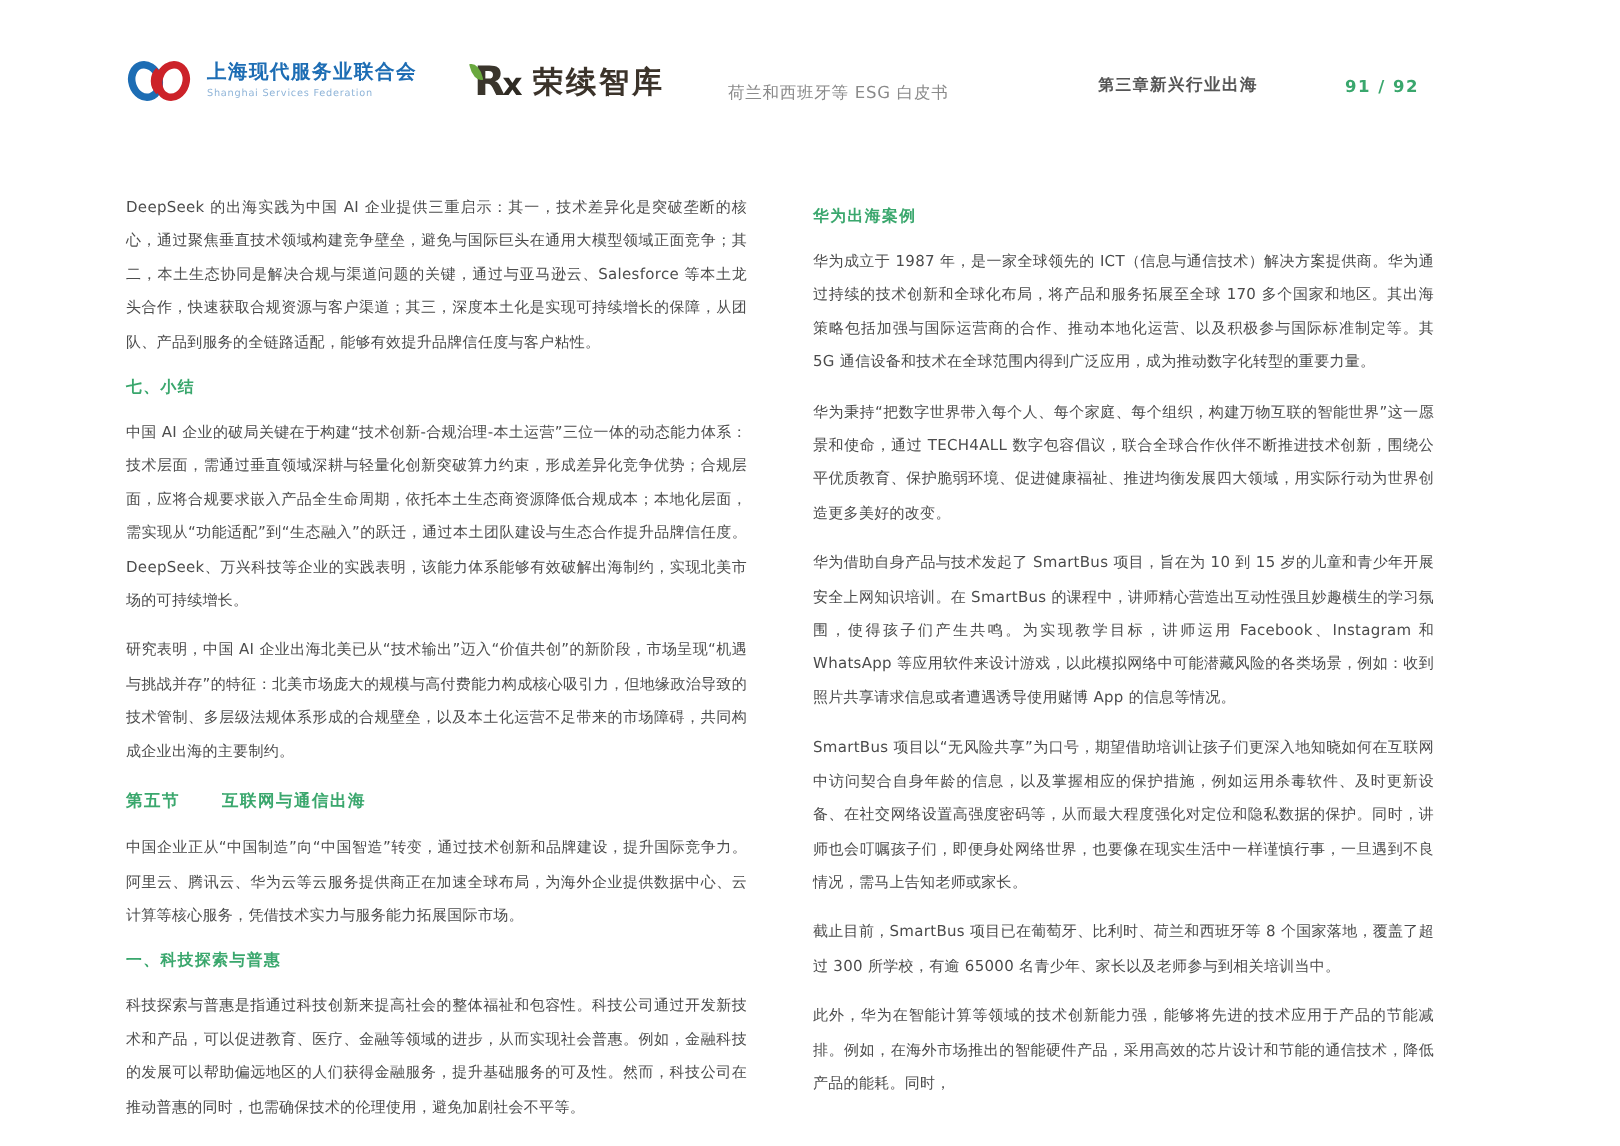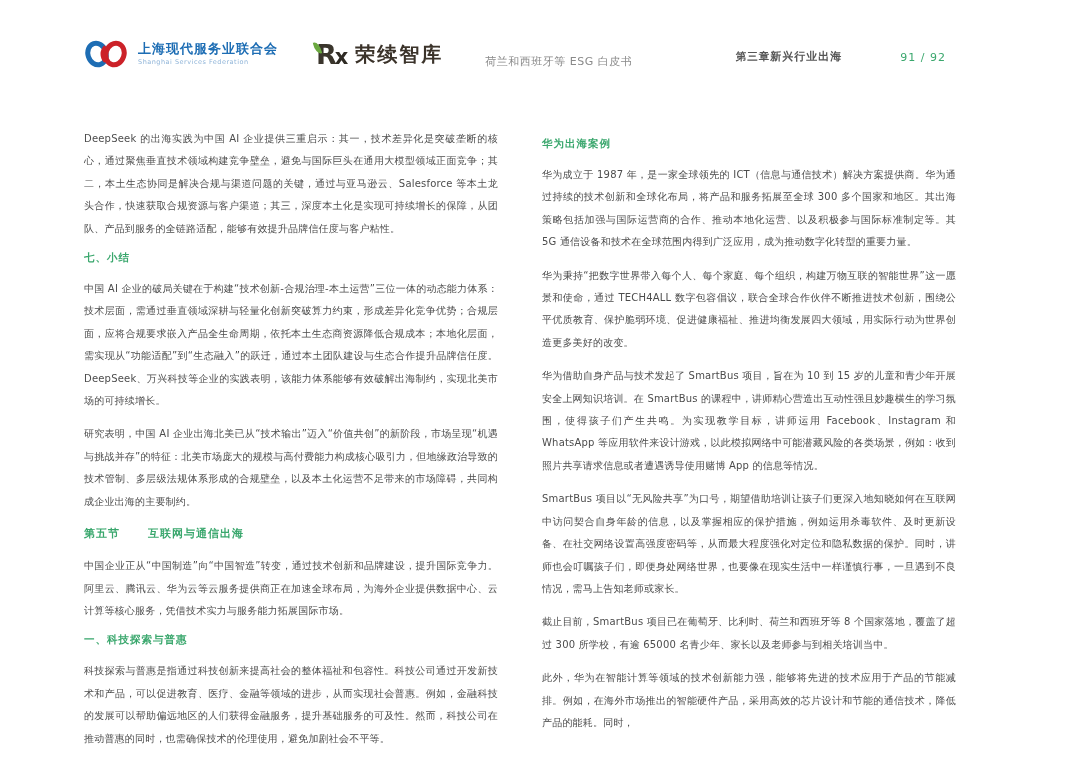--- a/index.html
+++ b/index.html
@@ -18,21 +18,21 @@
   .rx-mark { position:relative; font-weight:bold; color:#3a352c; font-size:27px;
     line-height:1; letter-spacing:-2px; }
   .rx-mark .leaf { position:absolute; left:-2px; top:1px; width:7px; height:12px;
     background:#6aa83f; border-radius:0 90% 0 90%; transform:rotate(-12deg); }
   .rx-mark .xx { font-size:21px; color:#2f2b24; }
   .rx-name { font-size:20px; font-weight:bold; color:#3b332a; margin-left:9px; letter-spacing:2px; }
   .doc-title { color:#8a8a8a; font-size:11px; margin-left:42px; margin-top:14px; letter-spacing:0.5px; }
   .header-right { margin-left:auto; display:flex; align-items:flex-end; margin-top:4px; }
   .chapter-label { color:#555; font-size:10.5px; font-weight:bold; letter-spacing:1px; }
   .chapter-title { color:#555; font-size:11px; font-weight:bold; letter-spacing:1px; }
-  .page-num { color:#3aa76d; font-size:11px; font-weight:normal; margin-left:58px; letter-spacing:1px; }
+  .page-num { color:#3aa76d; font-size:11px; font-weight:bold; margin-left:58px; letter-spacing:1px; }
 
   
   .main { display:flex; padding:0 80px 0 84px; margin-top:50px; column-gap:44px; }
   .col { flex:1 1 0; min-width:0; }
   .para { font-size:10px; color:#4c4c4c; line-height:22.4px; text-align:justify;
     letter-spacing:0.2px; margin:0 0 11px; }
   .green-h { color:#3aa76d; font-size:10.5px; font-weight:bold; letter-spacing:1px;
     margin:9px 0 13px; }
   .section-h { color:#3aa76d; font-size:11px; font-weight:bold; letter-spacing:1px;
     margin:13px 0 14px; }
@@ -79,21 +79,21 @@
       <p class="para">中国 AI 企业的破局关键在于构建“技术创新-合规治理-本土运营”三位一体的动态能力体系：技术层面，需通过垂直领域深耕与轻量化创新突破算力约束，形成差异化竞争优势；合规层面，应将合规要求嵌入产品全生命周期，依托本土生态商资源降低合规成本；本地化层面，需实现从“功能适配”到“生态融入”的跃迁，通过本土团队建设与生态合作提升品牌信任度。DeepSeek、万兴科技等企业的实践表明，该能力体系能够有效破解出海制约，实现北美市场的可持续增长。</p>
       <p class="para">研究表明，中国 AI 企业出海北美已从“技术输出”迈入“价值共创”的新阶段，市场呈现“机遇与挑战并存”的特征：北美市场庞大的规模与高付费能力构成核心吸引力，但地缘政治导致的技术管制、多层级法规体系形成的合规壁垒，以及本土化运营不足带来的市场障碍，共同构成企业出海的主要制约。</p>
       <h2 class="section-h"><span class="sec-label">第五节</span><span>互联网与通信出海</span></h2>
       <p class="para">中国企业正从“中国制造”向“中国智造”转变，通过技术创新和品牌建设，提升国际竞争力。阿里云、腾讯云、华为云等云服务提供商正在加速全球布局，为海外企业提供数据中心、云计算等核心服务，凭借技术实力与服务能力拓展国际市场。</p>
       <h3 class="green-h">一、科技探索与普惠</h3>
       <p class="para">科技探索与普惠是指通过科技创新来提高社会的整体福祉和包容性。科技公司通过开发新技术和产品，可以促进教育、医疗、金融等领域的进步，从而实现社会普惠。例如，金融科技的发展可以帮助偏远地区的人们获得金融服务，提升基础服务的可及性。然而，科技公司在推动普惠的同时，也需确保技术的伦理使用，避免加剧社会不平等。</p>
     </div>
 
     <div class="col">
       <h3 class="green-h">华为出海案例</h3>
-      <p class="para">华为成立于 1987 年，是一家全球领先的 ICT（信息与通信技术）解决方案提供商。华为通过持续的技术创新和全球化布局，将产品和服务拓展至全球 300 多个国家和地区。其出海策略包括加强与国际运营商的合作、推动本地化运营、以及积极参与国际标准制定等。其 5G 通信设备和技术在全球范围内得到广泛应用，成为推动数字化转型的重要力量。</p>
+      <p class="para">华为成立于 1987 年，是一家全球领先的 ICT（信息与通信技术）解决方案提供商。华为通过持续的技术创新和全球化布局，将产品和服务拓展至全球 170 多个国家和地区。其出海策略包括加强与国际运营商的合作、推动本地化运营、以及积极参与国际标准制定等。其 5G 通信设备和技术在全球范围内得到广泛应用，成为推动数字化转型的重要力量。</p>
       <p class="para">华为秉持“把数字世界带入每个人、每个家庭、每个组织，构建万物互联的智能世界”这一愿景和使命，通过 TECH4ALL 数字包容倡议，联合全球合作伙伴不断推进技术创新，围绕公平优质教育、保护脆弱环境、促进健康福祉、推进均衡发展四大领域，用实际行动为世界创造更多美好的改变。</p>
       <p class="para">华为借助自身产品与技术发起了 SmartBus 项目，旨在为 10 到 15 岁的儿童和青少年开展安全上网知识培训。在 SmartBus 的课程中，讲师精心营造出互动性强且妙趣横生的学习氛围，使得孩子们产生共鸣。为实现教学目标，讲师运用 Facebook、Instagram 和 WhatsApp 等应用软件来设计游戏，以此模拟网络中可能潜藏风险的各类场景，例如：收到照片共享请求信息或者遭遇诱导使用赌博 App 的信息等情况。</p>
       <p class="para">SmartBus 项目以“无风险共享”为口号，期望借助培训让孩子们更深入地知晓如何在互联网中访问契合自身年龄的信息，以及掌握相应的保护措施，例如运用杀毒软件、及时更新设备、在社交网络设置高强度密码等，从而最大程度强化对定位和隐私数据的保护。同时，讲师也会叮嘱孩子们，即便身处网络世界，也要像在现实生活中一样谨慎行事，一旦遇到不良情况，需马上告知老师或家长。</p>
       <p class="para">截止目前，SmartBus 项目已在葡萄牙、比利时、荷兰和西班牙等 8 个国家落地，覆盖了超过 300 所学校，有逾 65000 名青少年、家长以及老师参与到相关培训当中。</p>
       <p class="para">此外，华为在智能计算等领域的技术创新能力强，能够将先进的技术应用于产品的节能减排。例如，在海外市场推出的智能硬件产品，采用高效的芯片设计和节能的通信技术，降低产品的能耗。同时，</p>
     </div>
   </div>
 
 </div>
 

